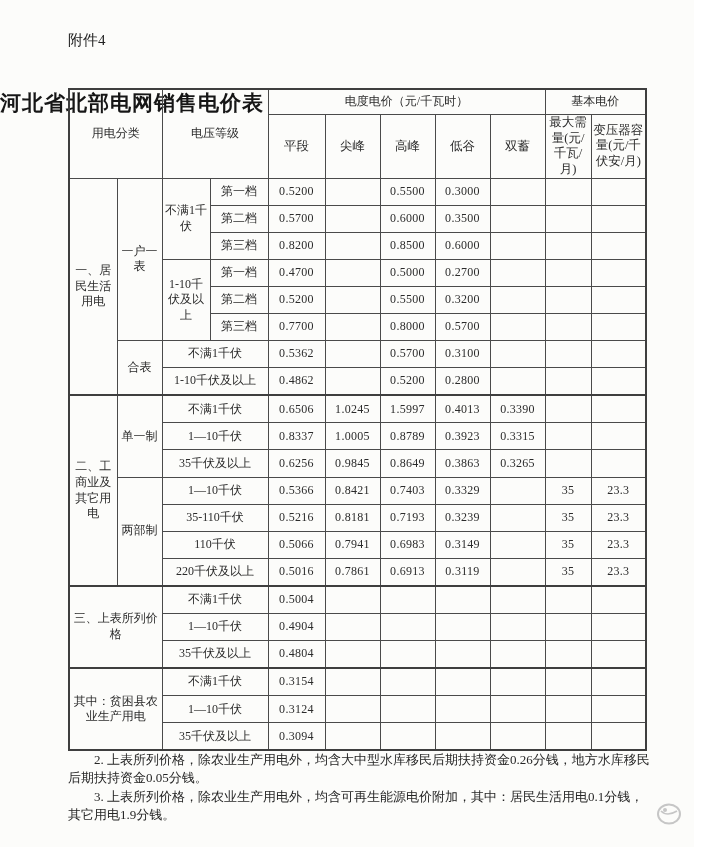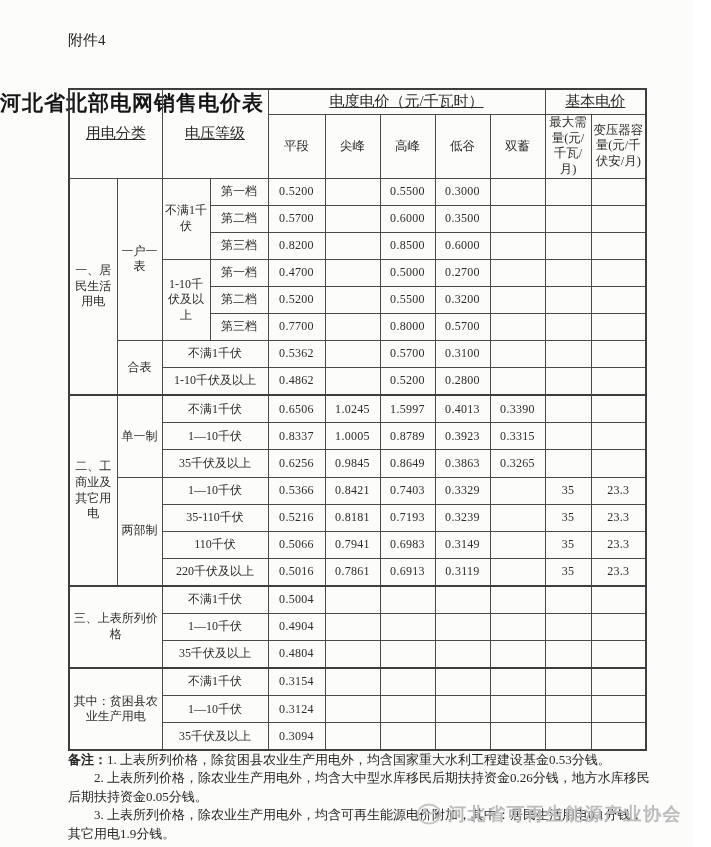--- a/index.html
+++ b/index.html
@@ -15,21 +15,21 @@
   table.price-table{
     position:absolute;left:68px;top:88px;width:577px;
     border-collapse:collapse;table-layout:fixed;
     border:2px solid #3e3e3e;
   }
   .price-table th,.price-table td{
     border:1px solid #4a4a4a;text-align:center;vertical-align:middle;
     font-weight:normal;padding:0 2px;font-size:12px;color:#2b2b2b;line-height:1.3;
     overflow:hidden;word-break:break-all;
   }
-  .price-table thead tr:first-child th{height:24px;font-size:15px;text-decoration:underline;}
+  .price-table thead tr:first-child th{height:24px;font-size:12px;}
   .price-table thead tr:last-child th{height:62px;font-size:12.5px;}
   .price-table th.small{font-size:11.5px;line-height:1.25;padding:0 1px;}
   .price-table tbody td{height:26.1px;}
   .cat{font-size:12px;line-height:1.45;padding:0 4px;}
   .sub{font-size:12.5px;}
   .pad2{padding:0 9px;line-height:1.5;}
   .volt{font-size:12px;}
   .tight{padding:0 8px;line-height:1.35;}
   .sec td{border-top:2px solid #3e3e3e;}
   .num{font-size:12px;letter-spacing:0.3px;}
@@ -298,27 +298,25 @@
         <td></td>
         <td></td>
         <td></td>
         <td></td>
         <td></td>
       </tr>
     </tbody>
   </table>
 
   <div class="notes">
-    <p><span class="lbl">备注：</span><span>1. 上表所列价格，除贫困县农业生产用电外，均含国家重大水利工程建设基金0.53分钱。</span></p>
     <p class="indent">2. 上表所列价格，除农业生产用电外，均含大中型水库移民后期扶持资金0.26分钱，地方水库移民后期扶持资金0.05分钱。</p>
     <p class="indent">3. 上表所列价格，除农业生产用电外，均含可再生能源电价附加，其中：居民生活用电0.1分钱，其它用电1.9分钱。</p>
   </div>
 
   <div class="watermark">
     <svg width="26" height="24" viewBox="0 0 26 24">
       <ellipse cx="13" cy="12" rx="11" ry="9.5" fill="none" stroke="#c6c6c6" stroke-width="2"></ellipse>
       <path d="M5 9 Q 11 15 21 9" fill="none" stroke="#c6c6c6" stroke-width="1.6"></path>
       <circle cx="9" cy="8" r="2" fill="#c6c6c6"></circle>
     </svg>
-    <span>河北省可再生能源产业协会</span>
   </div>
 
 </div>
 
 </body></html>

